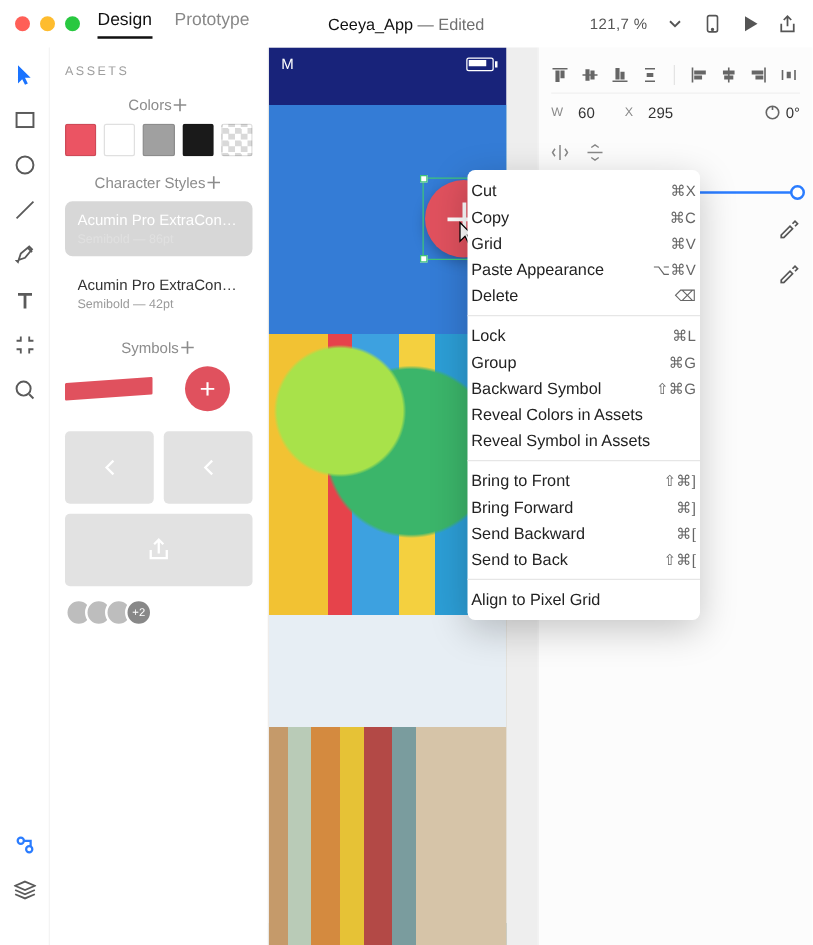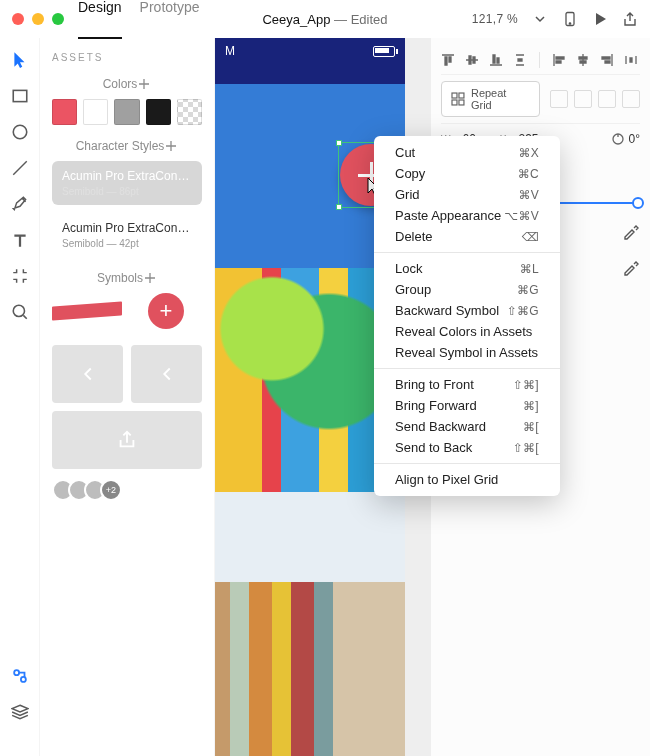--- a/index.html
+++ b/index.html
@@ -3,21 +3,21 @@
 <meta charset="utf-8">
 <style>
 *{box-sizing:border-box;margin:0;padding:0;font-family:-apple-system,BlinkMacSystemFont,"Segoe UI",sans-serif;-webkit-font-smoothing:antialiased}
 body{width:650px;height:756px;overflow:hidden;background:#fff;font-size:12px;color:#3b3b3b}
 .app{display:flex;flex-direction:column;height:100%}
 .titlebar{height:38px;display:flex;align-items:center;padding:0 12px;position:relative}
 .traffic{display:flex;gap:8px;margin-right:14px}
 .traffic span{width:12px;height:12px;border-radius:50%}
 .t-red{background:#ff5f57}.t-yel{background:#febc2e}.t-grn{background:#28c840}
 .tabmodes{display:flex;gap:18px;font-size:14px}
-.tabmodes span{padding-bottom:22px;color:#888}
+.tabmodes span{padding-bottom:6px;color:#888}
 .tabmodes span.active{color:#111;border-bottom:2px solid #111;font-weight:500}
 .doc{position:absolute;left:50%;transform:translateX(-50%);font-size:13px;color:#6f6f6f}
 .doc b{color:#111;font-weight:400}
 .tbr{margin-left:auto;display:flex;align-items:center;gap:14px;color:#555}
 .tbr .zoom{font-size:12px;letter-spacing:.3px}
 .tbr svg{width:16px;height:16px}
 .main{flex:1;display:flex;min-height:0}
 .tools{width:40px;background:#fff;display:flex;flex-direction:column;align-items:center;padding-top:12px;gap:16px;border-right:1px solid #f4f4f4}
 .tools .ti{width:20px;height:20px;display:flex;align-items:center;justify-content:center;color:#5a5a5a}
 .tools .ti.active{color:#1a73ff}
@@ -87,21 +87,21 @@
 .ops{display:flex;gap:6px;margin-left:auto}
 .ops span{width:18px;height:18px;border:1px solid #dcdcdc;border-radius:2px}
 .row{display:flex;align-items:center;gap:10px;padding:8px 0}
 .lbl{color:#8a8a8a;font-size:10px;text-transform:uppercase;margin-right:2px}
 .val{color:#333;font-size:12px}
 .slider{height:2px;background:#2a7cff;position:relative;margin:18px 2px}
 .slider i{position:absolute;right:-6px;top:-5px;width:12px;height:12px;border-radius:50%;background:#fff;border:2px solid #2a7cff}
 .eyes{display:flex;flex-direction:column;gap:18px;align-items:flex-end;margin-top:18px}
 .eyes svg{width:18px;height:18px}
 .ctx{position:absolute;left:374px;top:136px;width:186px;background:#fff;border-radius:6px;box-shadow:0 8px 30px rgba(0,0,0,.22);padding:6px 0;font-size:13px;color:#222;z-index:100}
-.ctx .mi{display:flex;justify-content:space-between;align-items:center;padding:3px 21px;white-space:nowrap}
+.ctx .mi{display:flex;justify-content:space-between;align-items:center;padding:3px 3px;white-space:nowrap}
 .ctx .mi .sc{color:#666;font-size:12px;letter-spacing:.3px}
 .ctx hr{border:none;border-top:1px solid #e6e6e6;margin:5px 0}
 .cloudrow{display:flex;gap:14px;align-items:center;color:#767676;margin-top:4px}
 </style>
 </head>
 <body>
 
 <div class="app">
   <div class="titlebar">
     <div class="traffic">
@@ -301,37 +301,20 @@
         <svg viewBox="0 0 14 14" stroke="#666" stroke-width="1.3">
             <path d="M7 1v12M3 4h8v2H3zM4 8h6v2H4z" fill="#666"></path>
           </svg>
         <svg viewBox="0 0 14 14" stroke="#666" stroke-width="1.3">
             <path d="M12 1v12M2 4h8v2H2zM5 8h5v2H5z" fill="#666"></path>
           </svg>
         <svg viewBox="0 0 14 14" stroke="#666" stroke-width="1.3">
             <path d="M2 3v8M12 3v8M6 5h2v4H6z" fill="#666"></path>
           </svg>
       </div>
-      <div class="ig">
-        <span class="btn">
-          <svg viewBox="0 0 14 14" fill="none" stroke="#666" stroke-width="1.2">
-              <rect x="1" y="1" width="5" height="5"></rect>
-              <rect x="8" y="1" width="5" height="5"></rect>
-              <rect x="1" y="8" width="5" height="5"></rect>
-              <rect x="8" y="8" width="5" height="5"></rect>
-            </svg>
-          <span>Repeat Grid</span>
-        </span>
-        <div class="ops">
-          <span></span>
-          <span></span>
-          <span></span>
-          <span></span>
-        </div>
-      </div>
       <div class="row">
         <span class="lbl">w</span>
         <span class="val">60</span>
         <span class="lbl" style="margin-left:14px">x</span>
         <span class="val">295</span>
         <span style="margin-left:auto;display:flex;align-items:center;gap:4px">
           <svg width="14" height="14" viewBox="0 0 14 14" fill="none" stroke="#666" stroke-width="1.3">
               <circle cx="7" cy="7" r="5"></circle>
               <path d="M7 2v3"></path>
             </svg>

